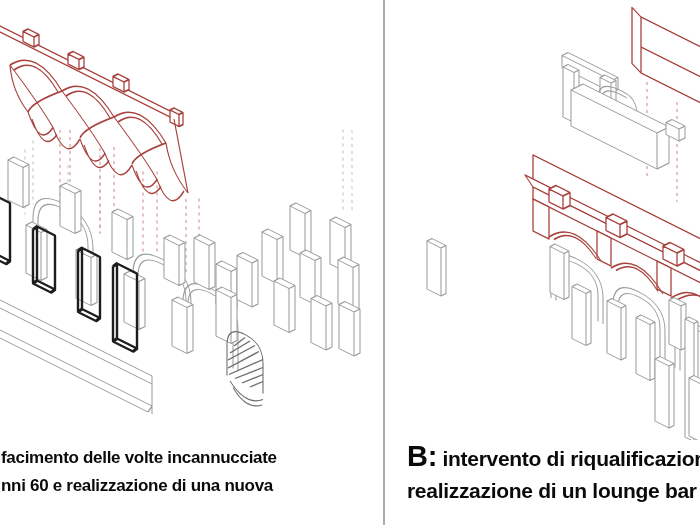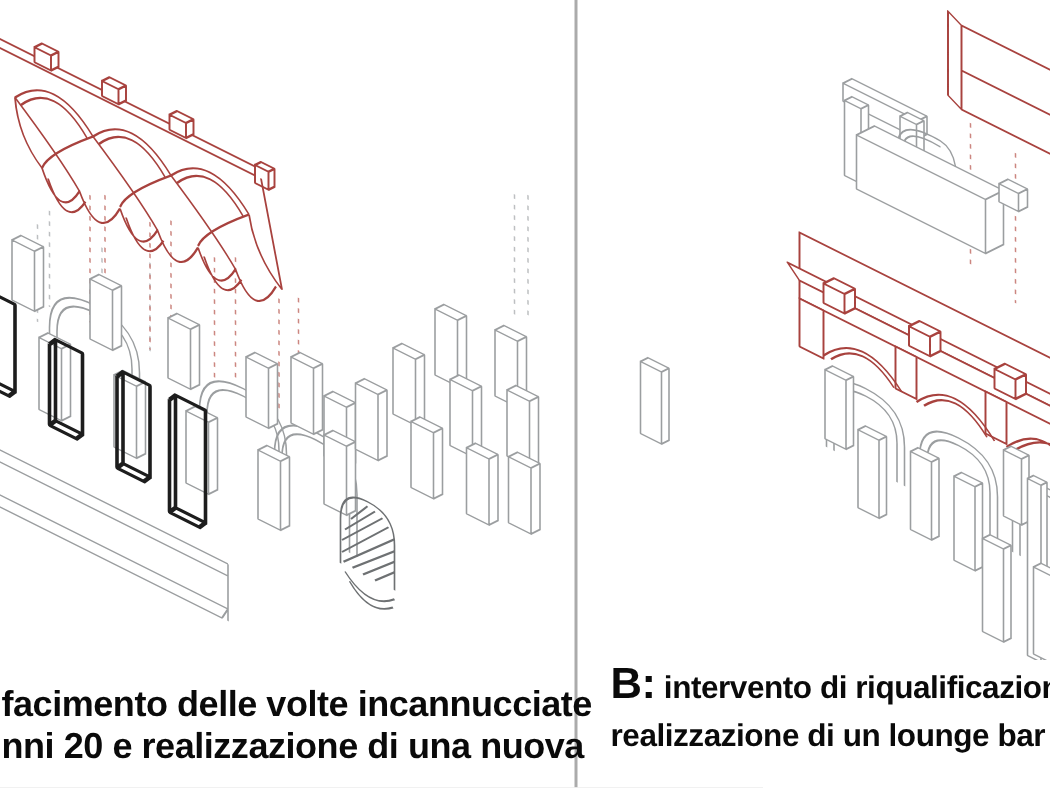--- a/index.html
+++ b/index.html
@@ -14,21 +14,21 @@
   path{fill:none;stroke-linejoin:round;stroke-linecap:butt;}
   .s-red{stroke:var(--red,#a8423e);stroke-width:1.3;}
   .s-redd{stroke:var(--redDash,#cc8680);stroke-width:1;}
   .s-gray{stroke:var(--gray,#9b9ea0);stroke-width:1.05;}
   .s-graylt{stroke:var(--grayLight,#bdbfc1);stroke-width:1;}
   .s-grayd{stroke:var(--grayDark,#6e7173);stroke-width:1.1;}
   .s-black{stroke:var(--black,#1d1d1d);stroke-width:2.4;}
   .f{fill:#ffffff;}
   .dash{stroke-dasharray:3,4;}
   .caption{position:absolute;color:var(--text,#0a0a0a);font-weight:bold;}
-  #caption-left{left:1px;top:456px;font-size:24px;line-height:27.5px;letter-spacing:-0.3px;white-space:nowrap;}
+  #caption-left{left:1px;top:444px;font-size:17px;line-height:27.5px;letter-spacing:-0.3px;white-space:nowrap;}
   #caption-right{left:407px;top:441px;font-size:21px;letter-spacing:-0.3px;white-space:nowrap;}
   #caption-right .line1{line-height:30px;}
   #caption-right .line2{line-height:27px;margin-top:3px;}
   .blabel{font-size:29px;}
 </style>
 </head>
 <body>
 
 <div id="screen">
 
@@ -128,21 +128,21 @@
         <path d="M253,191 h14 v56 h-14 z M258,186 h14 l-5,5 h-14 z M272,186 l-5,5 v56 l5,-5 z" class="s-gray f"></path>
         <path d="M272,223 h14 v62 h-14 z M277,218 h14 l-5,5 h-14 z M291,218 l-5,5 v62 l5,-5 z" class="s-gray f"></path>
         <path d="M286,157 h12 v44 h-12 z M291,152 h12 l-5,5 h-12 z M303,152 l-5,5 v44 l5,-5 z" class="s-gray f"></path>
         <path d="M302,168 h9 v118 h-9 z M306,164 h9 l-4,4 h-9 z M315,164 l-4,4 v118 l4,-4 z" class="s-gray f"></path>
         <path d="M306,225 h12 v58 h-12 z M311,220 h12 l-5,5 h-12 z M323,220 l-5,5 v58 l5,-5 z" class="s-gray f"></path>
       </g>
   </svg>
 
   <div id="caption-left" class="caption">
     <div>facimento delle volte incannucciate</div>
-    <div>nni 20 e realizzazione di una nuova</div>
+    <div>nni 60 e realizzazione di una nuova</div>
   </div>
 
   <div id="caption-right" class="caption">
     <div class="line1"><span class="blabel">B:</span> <span>intervento di riqualificazion</span></div>
     <div class="line2">realizzazione di un lounge bar</div>
   </div>
 
 </div>
 
 </body></html>

